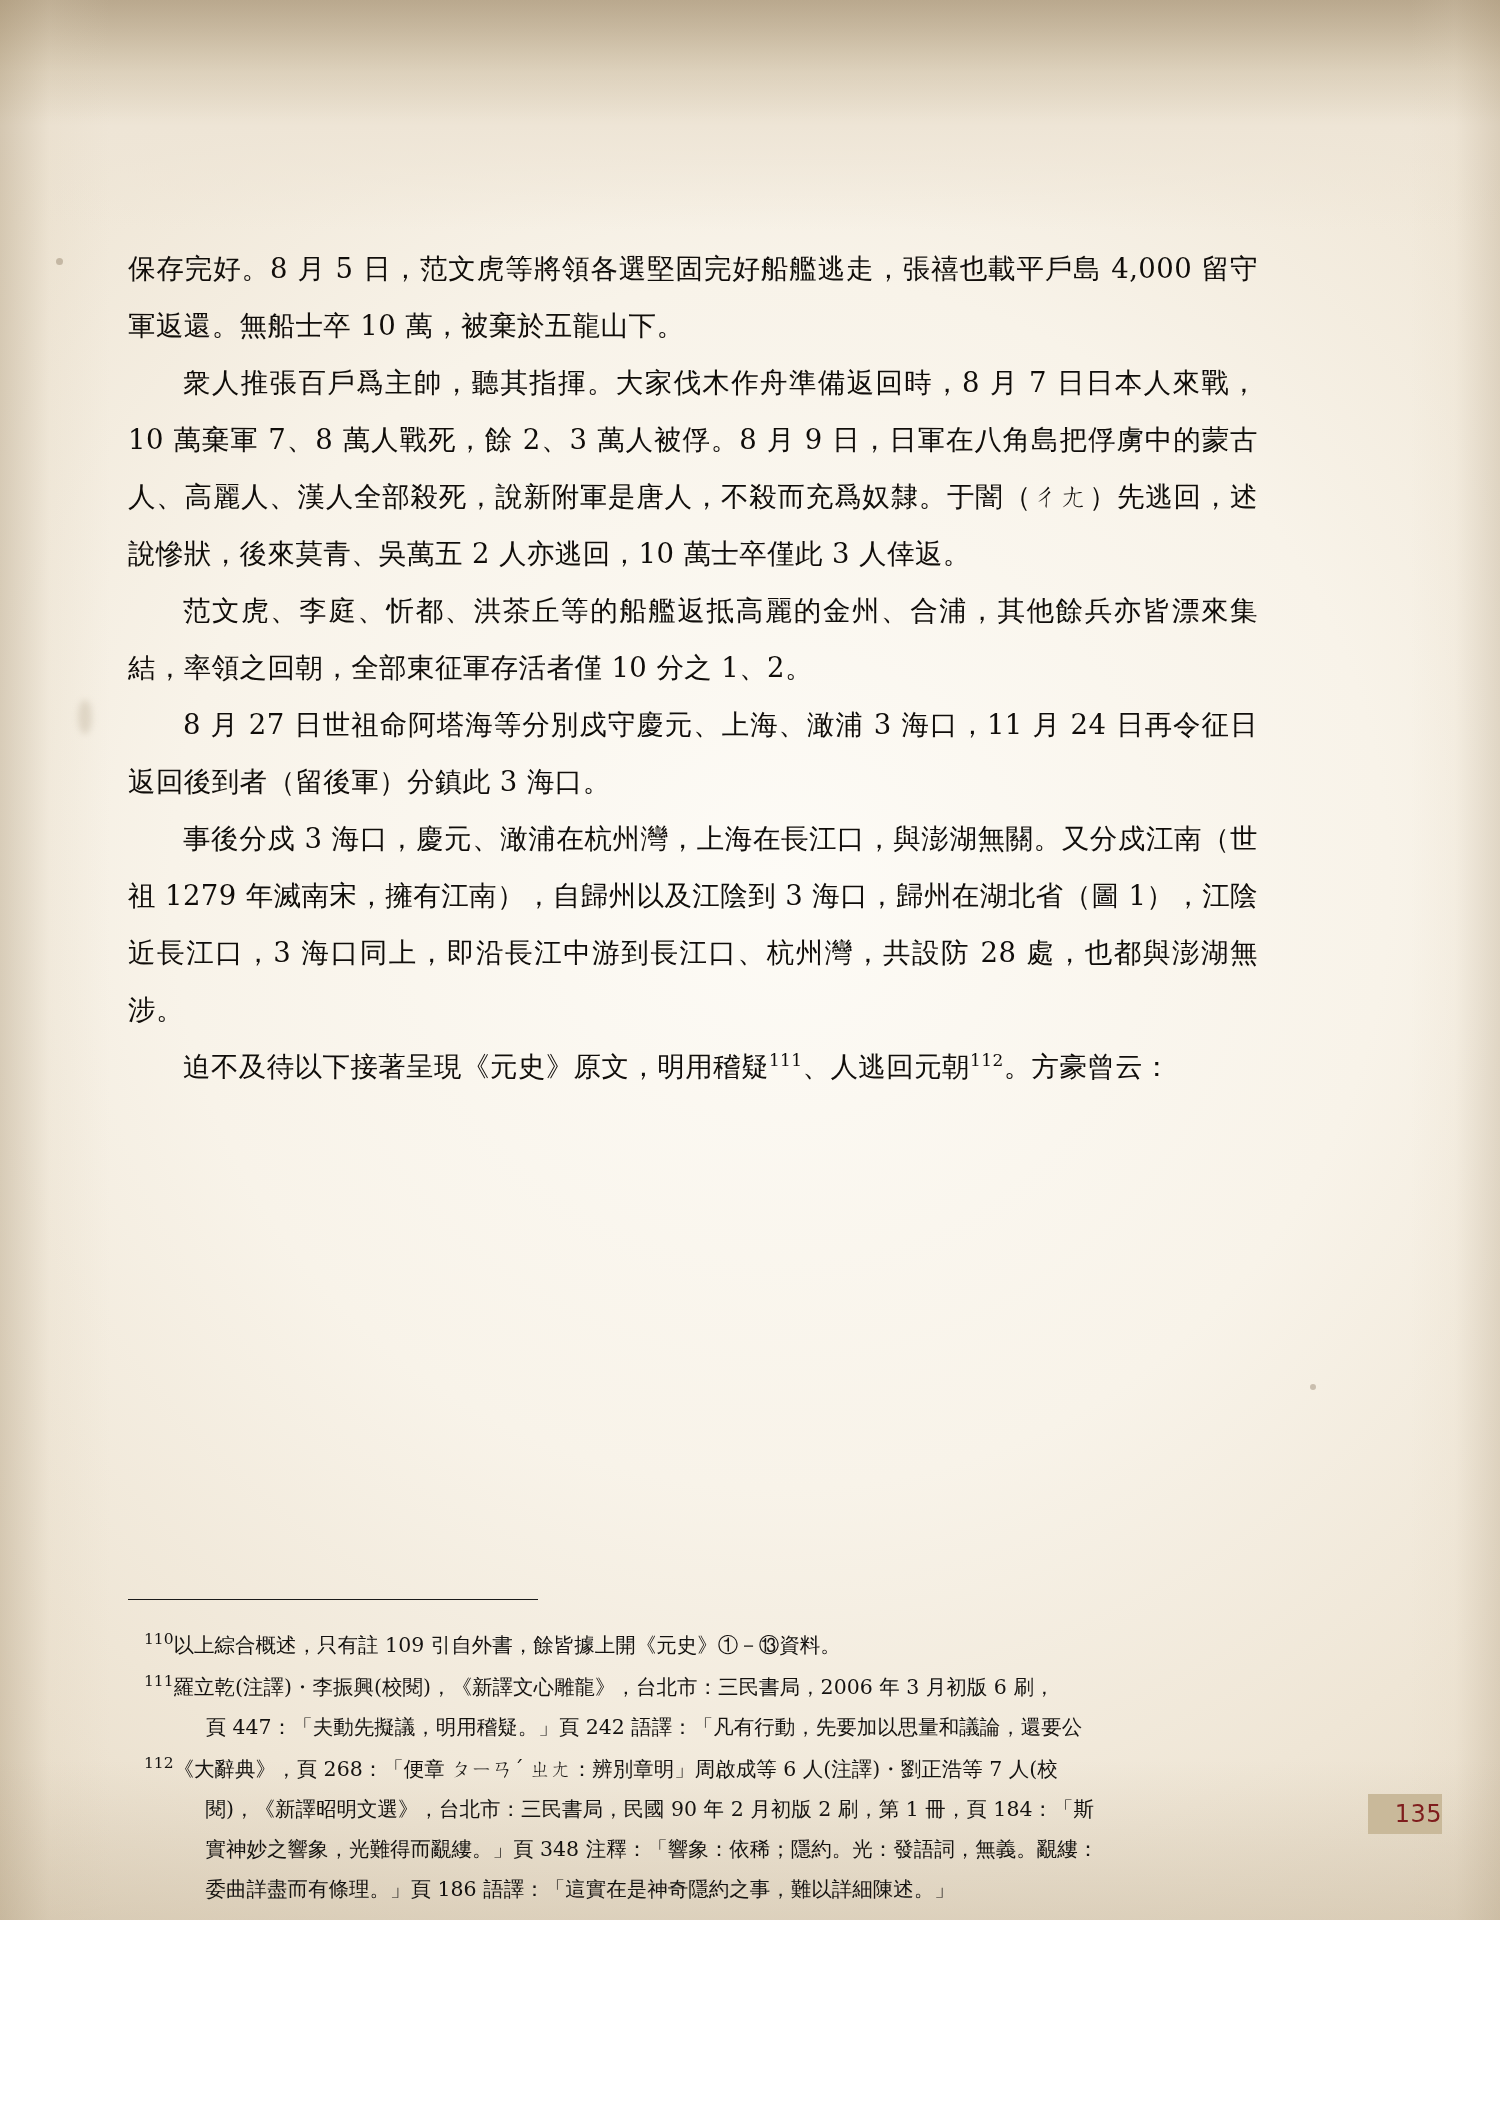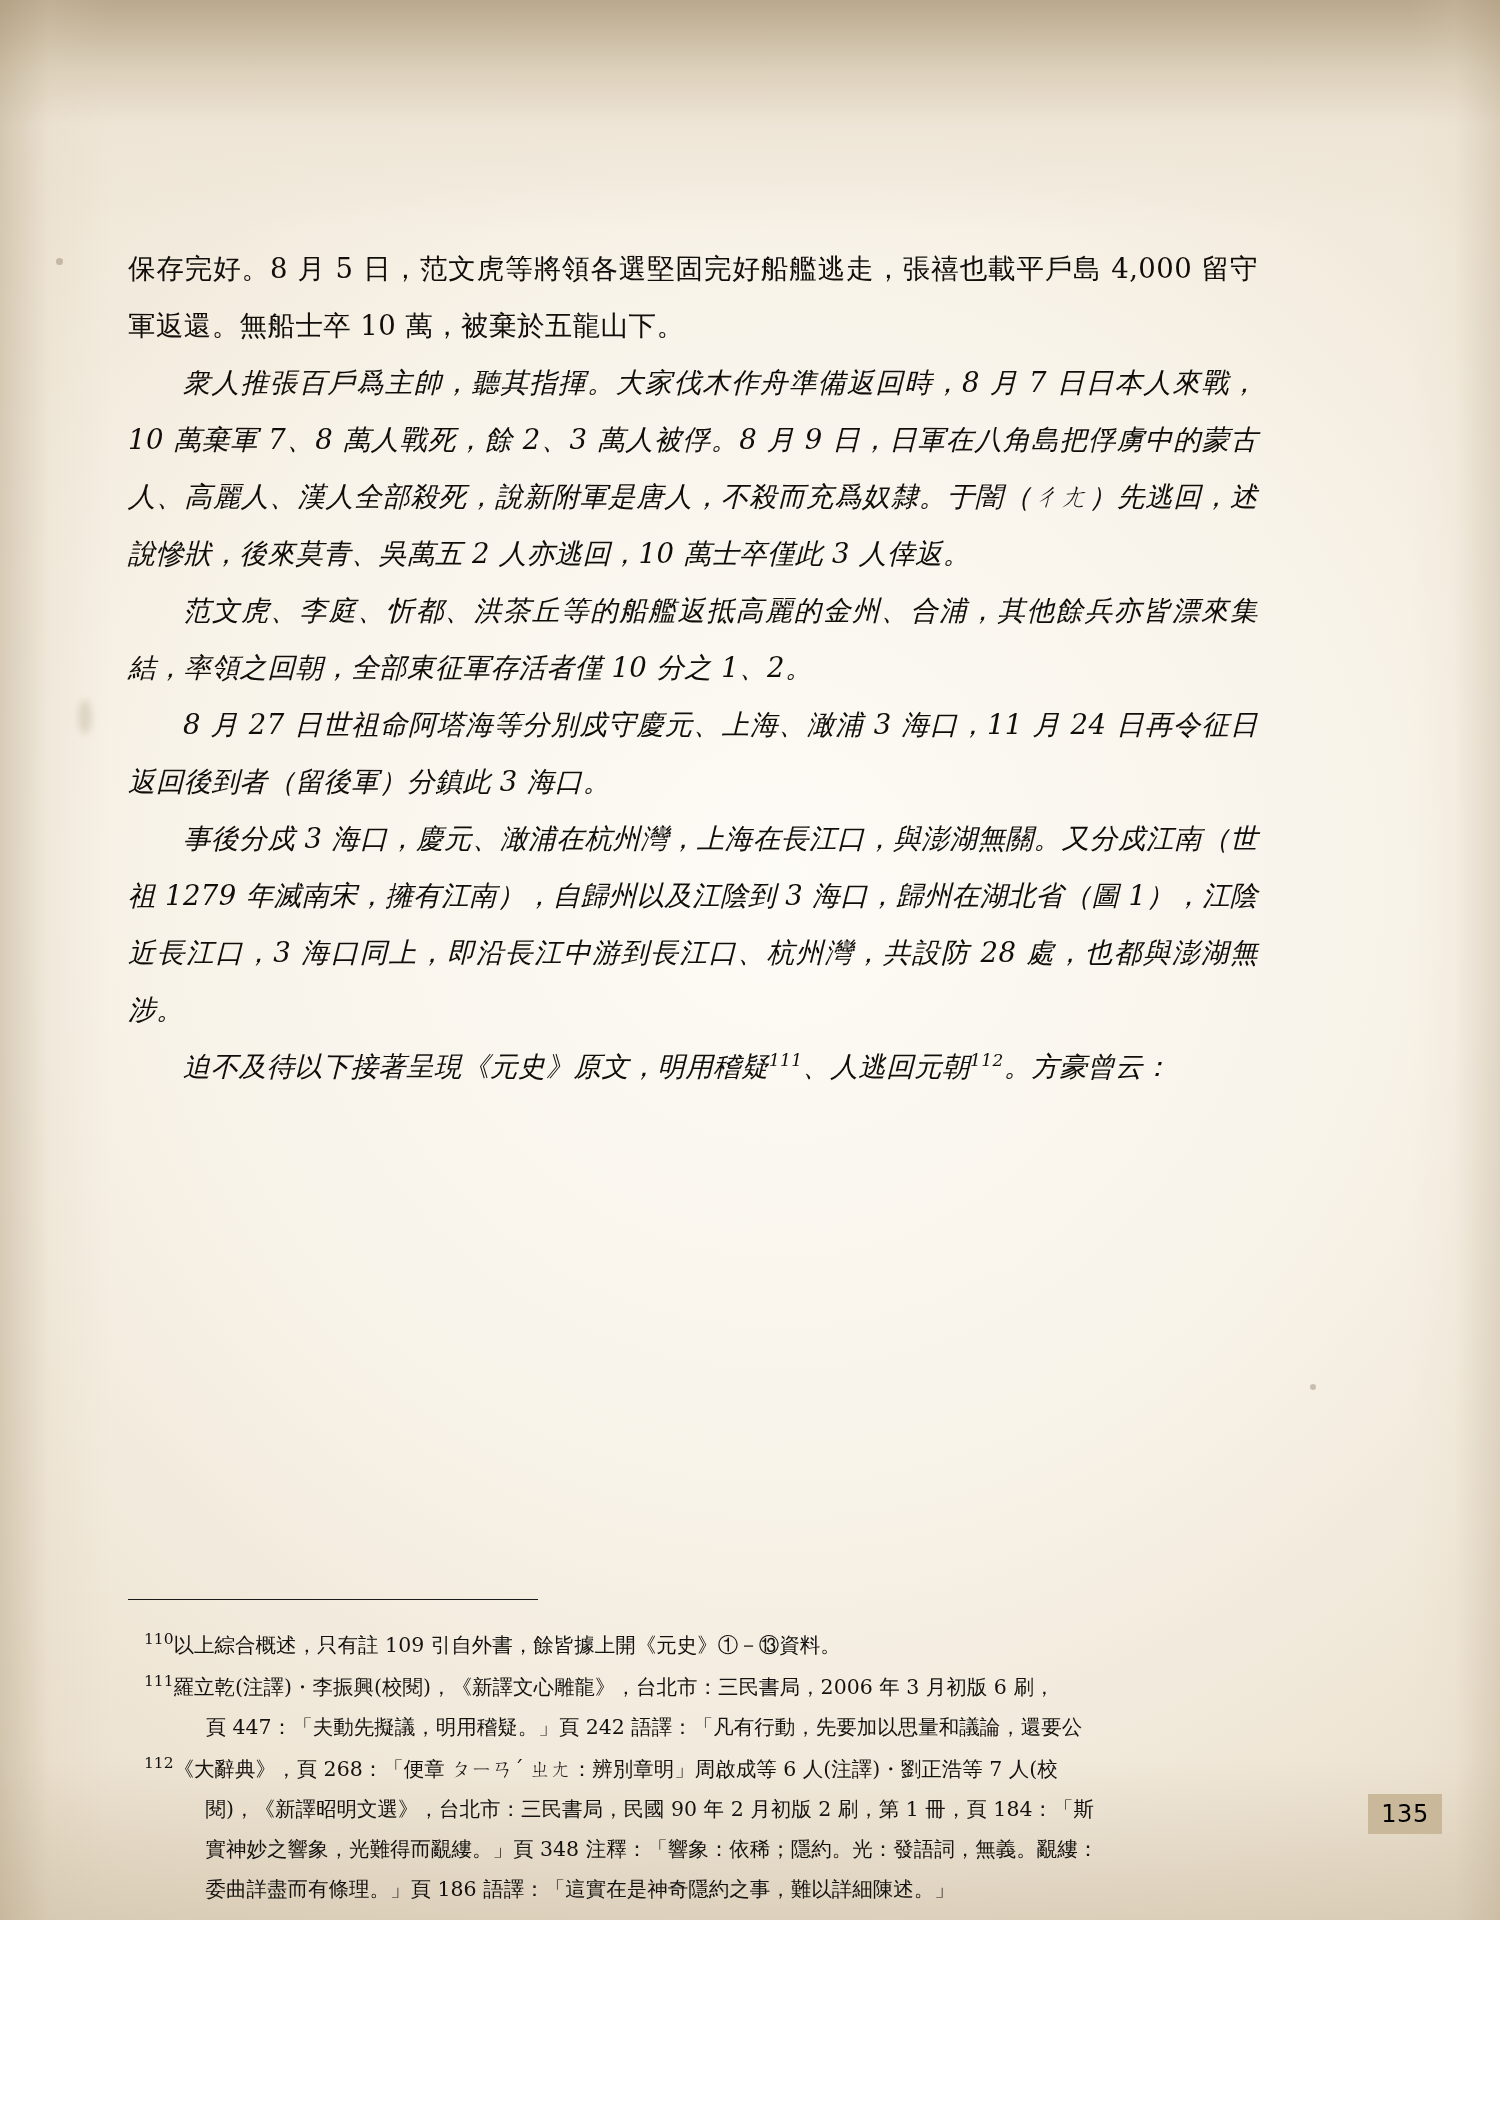--- a/index.html
+++ b/index.html
@@ -76,21 +76,20 @@
     font-size: 27.5px;
     line-height: 57px;
     color: #100d0a;
     text-align: justify;
     text-justify: inter-ideograph;
     letter-spacing: 0.4px;
     font-family: "DejaVu Serif", "Liberation Serif", serif;
   }
   p.indent {
     text-indent: 2em;
-    font-style: italic;
   }
   sup.fn {
     font-size: 17px;
     vertical-align: super;
     line-height: 0;
   }
 
   .rule {
     position: absolute;
     left: 128px;
@@ -131,24 +130,24 @@
     display: inline;
   }
 
   .page-number {
     position: absolute;
     right: 58px;
     bottom: 86px;
     width: 74px;
     height: 40px;
     background: #c9b99a;
-    color: #000000;
+    color: #7f1d1d;
     font-size: 24px;
     line-height: 40px;
-    text-align: center;
+    text-align: right;
     font-family: "DejaVu Sans", "Liberation Sans", sans-serif;
     letter-spacing: 0.5px;
   }
   .speck {
     position: absolute;
     background: rgba(120,100,75,0.35);
     border-radius: 50%;
     pointer-events: none;
   }
   .smudge {

